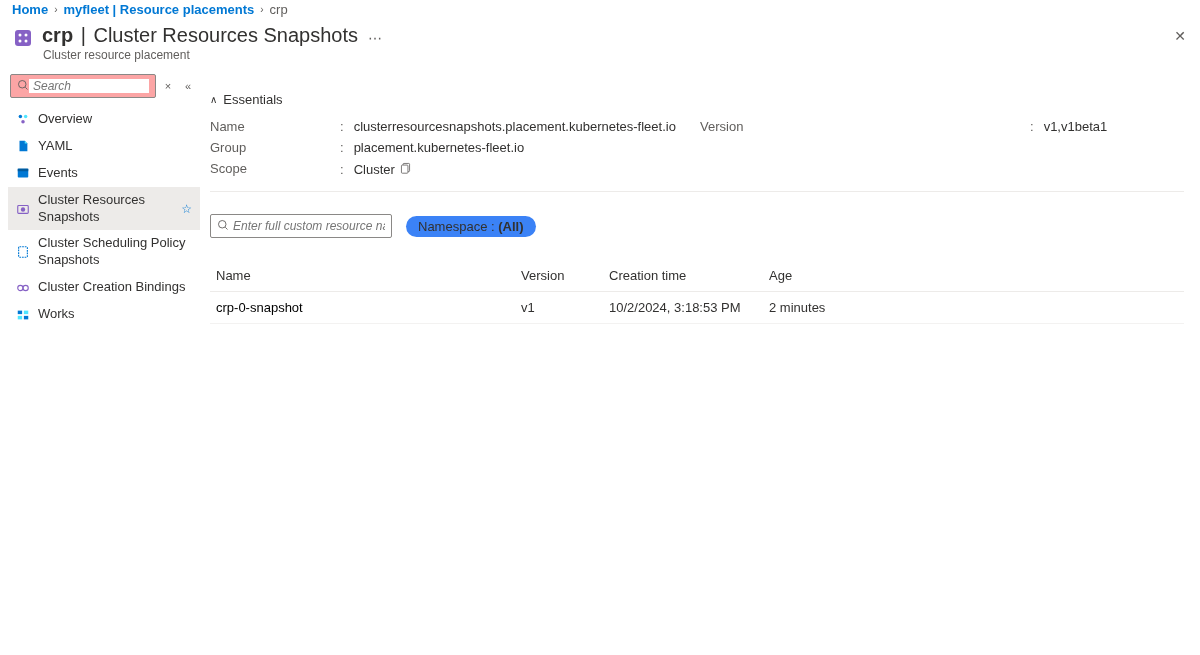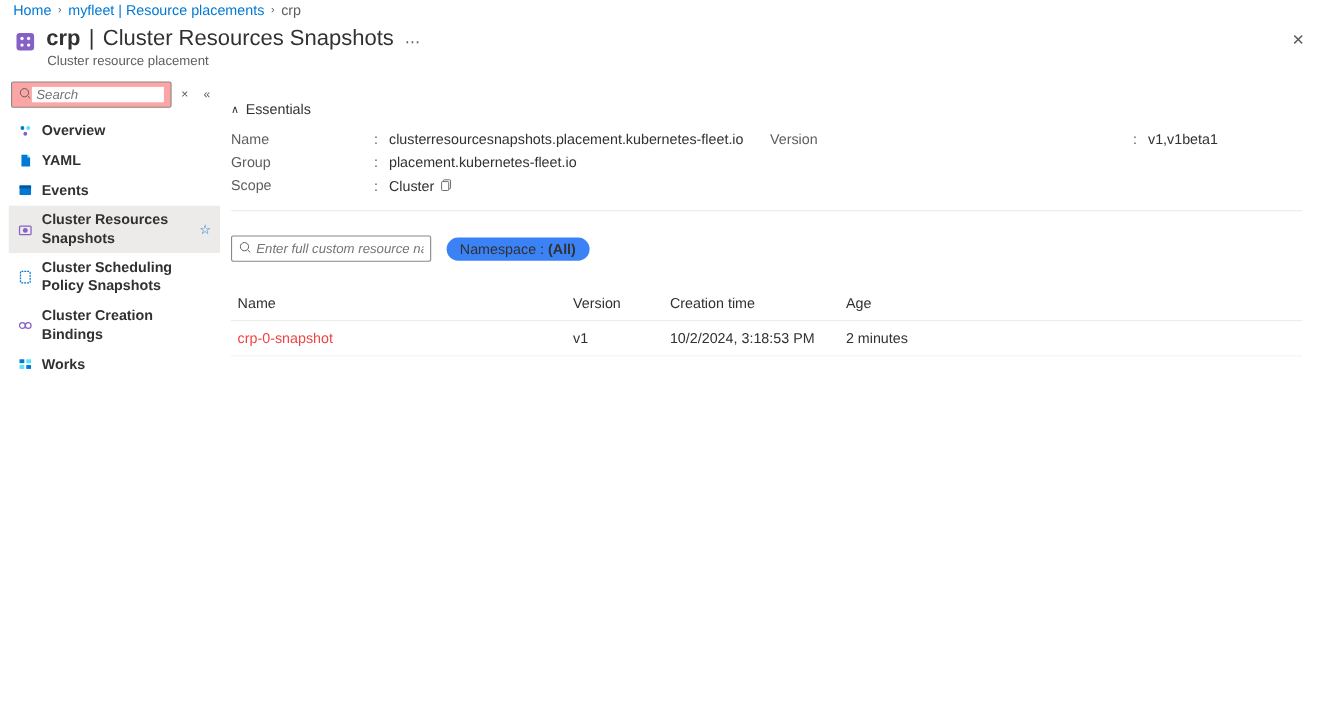--- a/index.html
+++ b/index.html
@@ -2,21 +2,21 @@
 <html><head>
 <meta charset="utf-8">
 <style>
   * { box-sizing: border-box; margin: 0; padding: 0; }
   body { font-family: "Segoe UI", -apple-system, BlinkMacSystemFont, sans-serif; font-size: 13px; color: #323130; background: #fff; }
   a { color: #0078d4; text-decoration: none; cursor: pointer; }
 
   
   .breadcrumb { display: flex; align-items: center; gap: 6px; padding: 4px 12px 10px 12px; font-size: 13px; height: 24px; }
   .breadcrumb .sep { color: #605e5c; font-size: 10px; }
-  .breadcrumb .crumb { color: #0078d4; }
+  .breadcrumb .crumb { color: #0078d4; font-weight: bold; }
   .breadcrumb .current { color: #605e5c; }
 
   
   .header { display: flex; align-items: flex-start; padding: 0 12px; position: relative; }
   .header .res-icon { width: 22px; height: 22px; margin-right: 8px; margin-top: 3px; display:flex; align-items:center; justify-content:center;}
   .header .res-icon svg { width: 20px; height: 20px; }
   .header .title-block { display:flex; flex-direction:column; }
   .header .title-row { display:flex; align-items:center; gap: 10px;}
   .header h1 { font-weight: 600; font-size: 20px; color:#323130; letter-spacing: 0; }
   .header h1 .sep-pipe { font-weight: 400; color:#323130; margin: 0 2px;}
@@ -38,21 +38,21 @@
   .side-toggle { color:#605e5c; font-size:11px; cursor:pointer; padding:2px; height:24px; display:flex; align-items:center; justify-content:center; width:16px;}
 
   
   .nav { list-style:none; margin-top: 2px;}
   .nav li { display:flex; align-items:center; gap:8px; padding: 5px 8px; cursor:pointer; font-size:13px; color:#323130; position:relative;}
   .nav li.active { background:#edebe9; font-weight:400;}
   .nav li.active::before { content:''; position:absolute; left:0; top:0; bottom:0; width:0px; background:#323130;}
   .nav li .nav-icon { width:14px; height:14px; flex-shrink:0; display:flex; align-items:center; justify-content:center;}
   .nav li .nav-icon svg { width:14px; height:14px; }
   .nav li .star { margin-left:auto; color:#0078d4; font-size:12px;}
-  .nav li .label-wrap { line-height:1.3;font-weight:bold; }
+  .nav li .label-wrap { line-height:1.3; }
 
   
   .cmdbar { display:flex; align-items:center; gap: 8px; height: 36px; border-bottom: 1px solid #edebe9; padding-bottom:4px;}
   .cmd { display:flex; align-items:center; gap:6px; padding:4px 8px; cursor:pointer; color:#323130; font-size:13px;}
   .cmd svg { width:14px; height:14px; }
 
   
   .essentials { margin-top: 18px; }
   .essentials-header { display:flex; align-items:center; gap:6px; font-size:13px; cursor:pointer; padding-bottom:6px;}
   .essentials-header .chev { font-size:10px; color:#323130;}
@@ -68,21 +68,21 @@
   .cr-search { width: 182px; display:flex; align-items:center; border:1px solid #8a8886; border-radius:2px; height:24px; padding: 0 6px; background:#fff;}
   .cr-search svg { width:12px; height:12px;}
   .cr-search input { border:none; outline:none; font-size:12px; padding-left:4px; width:100%; font-style:italic; color:#605e5c;}
   .ns-pill { background:#3b82f6; color:#323130; border-radius:12px; padding:3px 12px; font-size:13px; cursor:pointer;}
   .ns-pill .bold { font-weight:600;}
 
   
   .table { width:100%; margin-top: 22px; border-collapse:collapse;}
   .table th { text-align:left; font-weight:400; font-size:13px; color:#323130; padding: 8px 6px 8px 6px; border-bottom:1px solid #edebe9;}
   .table td { font-size:13px; padding: 8px 6px; border-bottom:1px solid #f3f2f1;}
-  .table td .link { color:#ef4444; cursor:pointer;}
+  .table td .link { color:#000000; cursor:pointer;}
   .col-name { width: 305px; }
   .col-version { width: 88px; }
   .col-creation { width: 160px; }
   .col-age { width: auto; }
 </style>
 </head>
 <body>
 
 <nav class="breadcrumb">
   <a class="crumb">Home</a>

